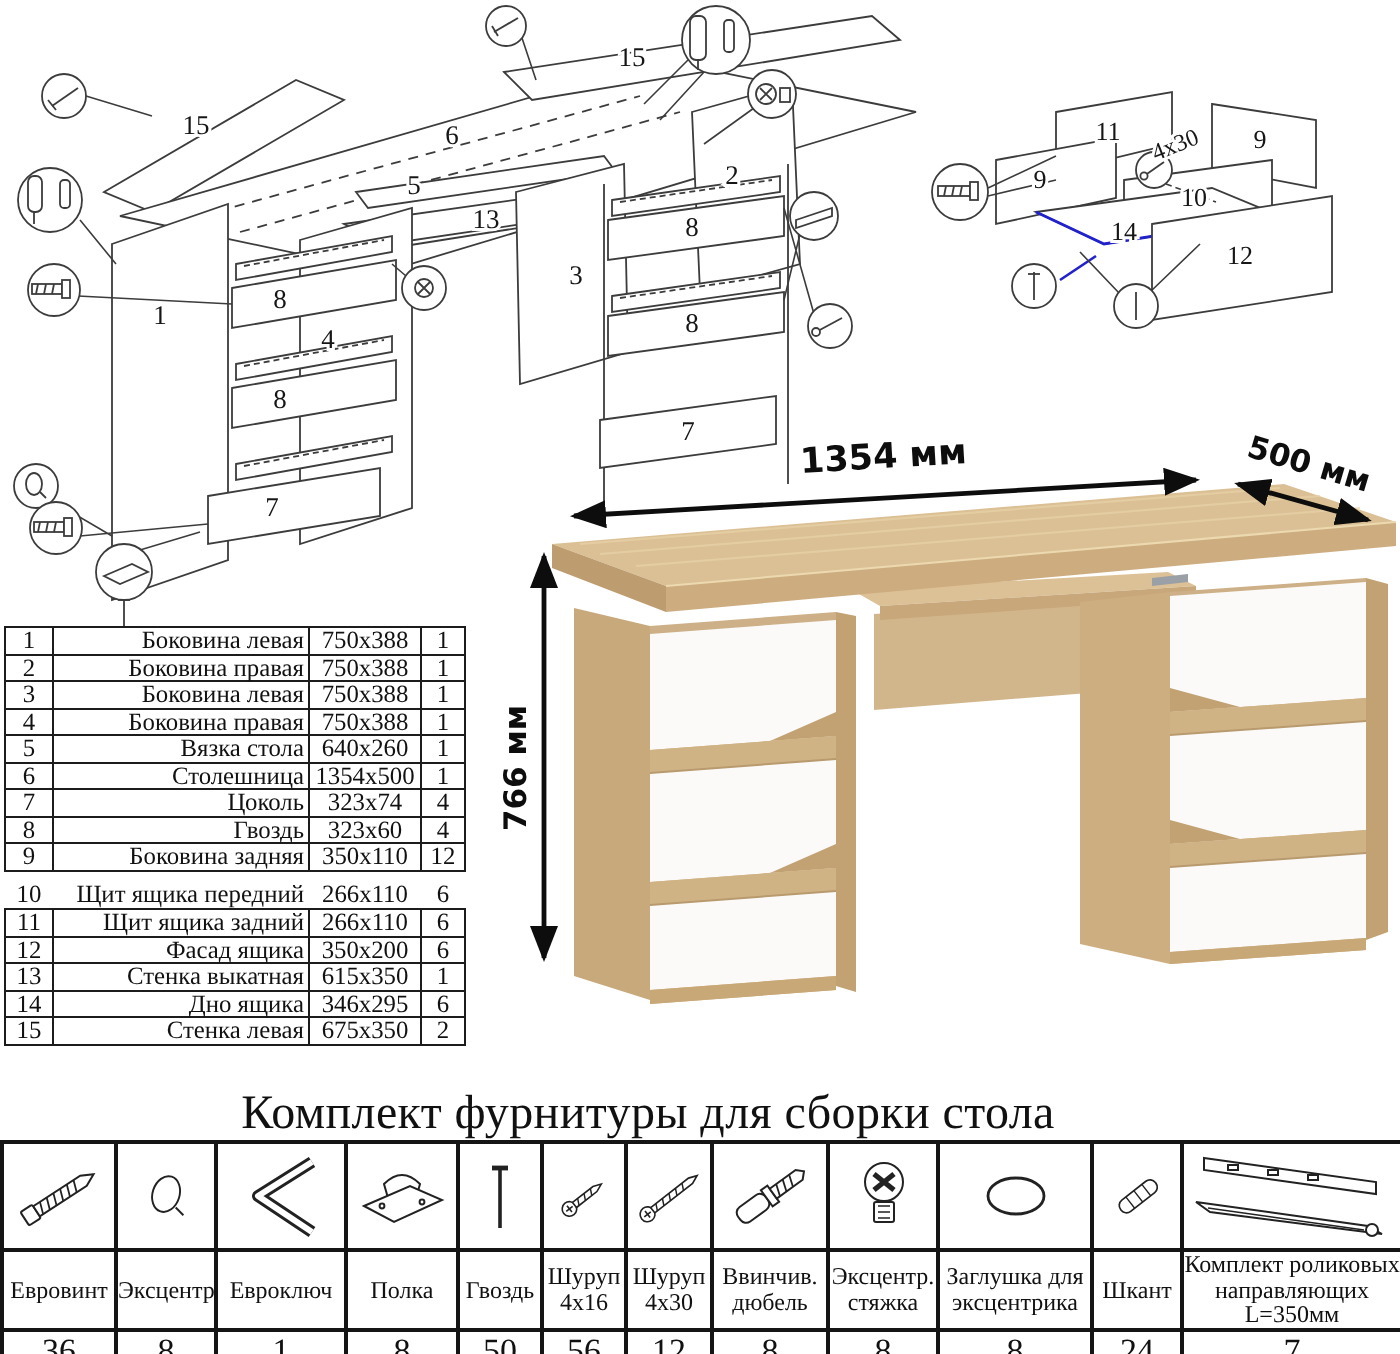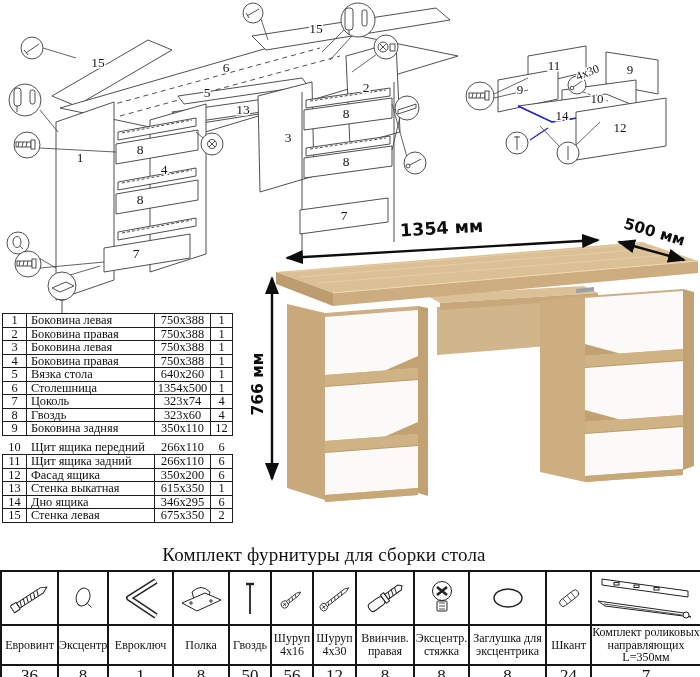--- a/index.html
+++ b/index.html
@@ -5,24 +5,24 @@
   html,body{margin:0;padding:0;}
   body{width:700px;height:677px;position:relative;background:#fff;overflow:hidden;
        font-family:"Liberation Serif",serif;color:#111;}
   #scene{position:absolute;left:0;top:0;}
   .dl{paint-order:stroke;stroke:#fff;stroke-width:3px;fill:#161616;font-family:"Liberation Serif",serif;}
   .dim-label{font-family:"DejaVu Sans",sans-serif;font-weight:bold;fill:#0d0d0d;}
   table{border-collapse:collapse;}
   .parts{position:absolute;left:2px;background:#fff;}
   .parts td{border:1.5px solid #1c1c1c;font-size:12.4px;line-height:12px;height:12.5px;
             padding:0 2px;white-space:nowrap;text-align:center;}
-  .parts td.nm{text-align:left;padding-left:4px;}
+  .parts td.nm{text-align:right;padding-left:4px;}
   .parts-mid td{border-color:transparent;}
   .hw-title{position:absolute;left:0;top:544px;width:648px;text-align:center;
-            font-size:19px;letter-spacing:0.2px;}
+            font-size:24px;letter-spacing:0.2px;}
   .hw{position:absolute;left:0;top:570px;width:700px;table-layout:fixed;}
   .hw td{border:2px solid #151515;text-align:center;vertical-align:middle;padding:0;overflow:hidden;}
   .hw-icons td{height:52px;}
   .hw-names td{height:27px;font-size:12px;line-height:12.5px;}
   .hw-qty td{height:19px;font-size:17px;}
   .icon{display:block;margin:0 auto;}
 </style>
 </head>
 <body>
 
@@ -540,21 +540,21 @@
     <td>
           <div>Шуруп</div>
           <div>4x16</div>
         </td>
     <td>
           <div>Шуруп</div>
           <div>4x30</div>
         </td>
     <td>
           <div>Ввинчив.</div>
-          <div>правая</div>
+          <div>дюбель</div>
         </td>
     <td>
           <div>Эксцентр.</div>
           <div>стяжка</div>
         </td>
     <td>
           <div>Заглушка для</div>
           <div>эксцентрика</div>
         </td>
     <td>

